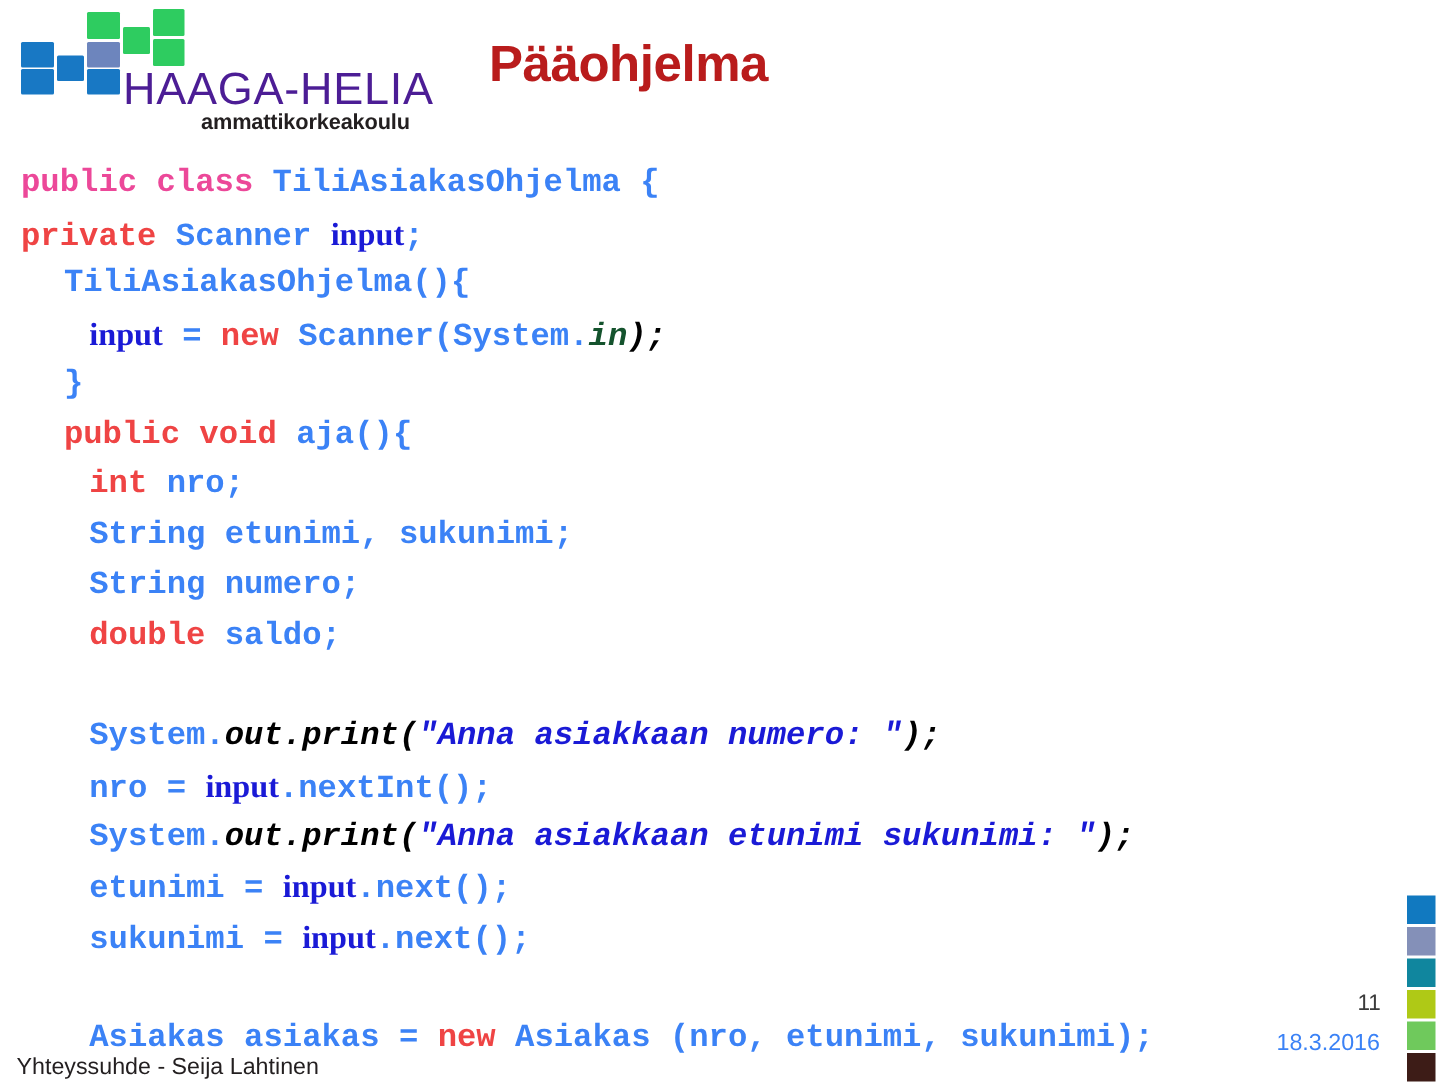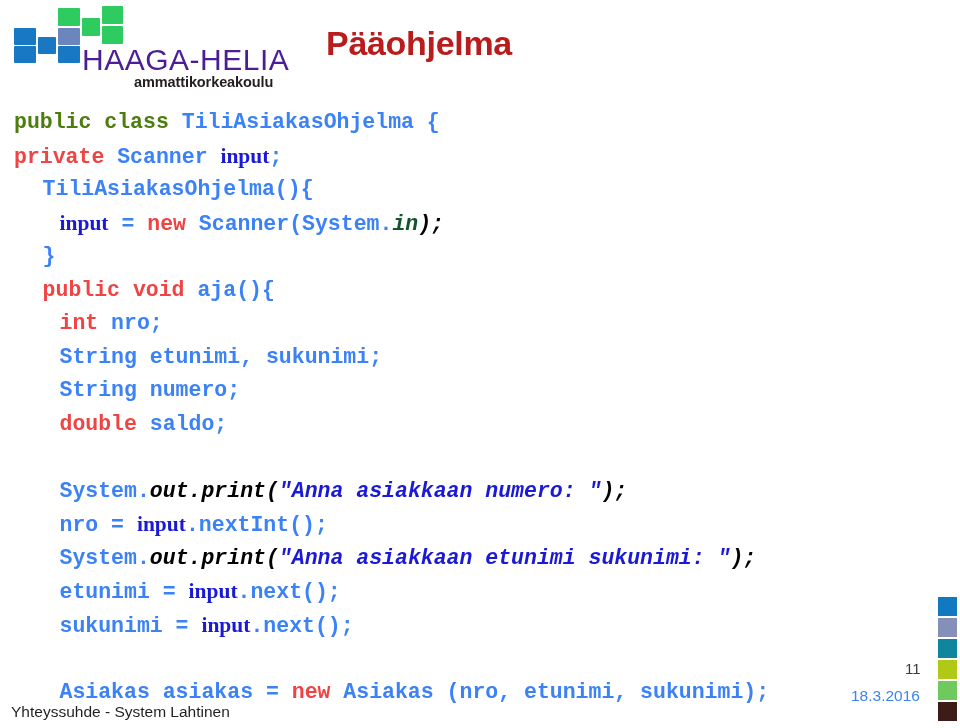--- a/index.html
+++ b/index.html
@@ -85,21 +85,21 @@
     white-space: pre;
   }
   .code-line {
     white-space: pre;
     height: 33.5px;
   }
   .code-line.blank {
     height: 33.5px;
   }
   .tok { white-space: pre; }
-  .tok.kw      { color: #4d7c0f; }
+  .tok.kw      { color: #ec4899; }
   .tok.kw2     { color: #ef4444; }
   .tok.var     { color: #1a1ad6; font-family: Liberation Serif, serif; }
   .tok.plain   { color: #3b82f6; }
   .tok.str     { color: #1a1ad6; font-style: italic; }
   .tok.ital    { color: #000000; font-style: italic; }
   .tok.varital { color: #14532d; font-style: italic; }
 
   
   #footer-note {
     position: absolute;
@@ -159,21 +159,21 @@
       <div class="logo-sq" style="left: 88px; top: 24px; width: 21px; height: 18px; background: rgb(46, 204, 96);"></div>
     </div>
   <div class="logo-wordmark">HAAGA-HELIA</div>
   <div class="logo-subline">ammattikorkeakoulu</div>
 </div>
 
 <div id="slide-title">Pääohjelma</div>
 
 <div id="code-block"><div class="code-line"><span class="tok kw">public class </span><span class="tok plain">TiliAsiakasOhjelma {</span></div><div class="code-line"><span class="tok kw2">private </span><span class="tok plain">Scanner </span><span class="tok var">input</span><span class="tok plain">;</span></div><div class="code-line" style="padding-left: 28.6px;"><span class="tok plain">TiliAsiakasOhjelma(){</span></div><div class="code-line" style="padding-left: 45.5px;"><span class="tok var">input</span><span class="tok plain"> = </span><span class="tok kw2">new </span><span class="tok plain">Scanner(System.</span><span class="tok varital">in</span><span class="tok ital">);</span></div><div class="code-line" style="padding-left: 28.6px;"><span class="tok plain">}</span></div><div class="code-line" style="padding-left: 28.6px;"><span class="tok kw2">public void </span><span class="tok plain">aja(){</span></div><div class="code-line" style="padding-left: 45.5px;"><span class="tok kw2">int </span><span class="tok plain">nro;</span></div><div class="code-line" style="padding-left: 45.5px;"><span class="tok plain">String etunimi, sukunimi;</span></div><div class="code-line" style="padding-left: 45.5px;"><span class="tok plain">String numero;</span></div><div class="code-line" style="padding-left: 45.5px;"><span class="tok kw2">double </span><span class="tok plain">saldo;</span></div><div class="code-line blank">&nbsp;</div><div class="code-line" style="padding-left: 45.5px;"><span class="tok plain">System.</span><span class="tok ital">out.print(</span><span class="tok str">"Anna asiakkaan numero: "</span><span class="tok ital">);</span></div><div class="code-line" style="padding-left: 45.5px;"><span class="tok plain">nro = </span><span class="tok var">input</span><span class="tok plain">.nextInt();</span></div><div class="code-line" style="padding-left: 45.5px;"><span class="tok plain">System.</span><span class="tok ital">out.print(</span><span class="tok str">"Anna asiakkaan etunimi sukunimi: "</span><span class="tok ital">);</span></div><div class="code-line" style="padding-left: 45.5px;"><span class="tok plain">etunimi = </span><span class="tok var">input</span><span class="tok plain">.next();</span></div><div class="code-line" style="padding-left: 45.5px;"><span class="tok plain">sukunimi = </span><span class="tok var">input</span><span class="tok plain">.next();</span></div><div class="code-line blank">&nbsp;</div><div class="code-line" style="padding-left: 45.5px;"><span class="tok plain">Asiakas asiakas = </span><span class="tok kw2">new </span><span class="tok plain">Asiakas (nro, etunimi, sukunimi);</span></div></div>
 
-<div id="footer-note">Yhteyssuhde - System Lahtinen</div>
+<div id="footer-note">Yhteyssuhde - Seija Lahtinen</div>
 <div id="page-number">11</div>
 <div id="slide-date">18.3.2016</div>
 
 <div id="color-strip">
     <div class="strip-sq" style="background: rgb(17, 121, 192);"></div>
     <div class="strip-sq" style="background: rgb(132, 144, 184);"></div>
     <div class="strip-sq" style="background: rgb(16, 134, 158);"></div>
     <div class="strip-sq" style="background: rgb(175, 201, 22);"></div>
     <div class="strip-sq" style="background: rgb(111, 201, 92);"></div>
     <div class="strip-sq" style="background: rgb(61, 28, 23);"></div>

